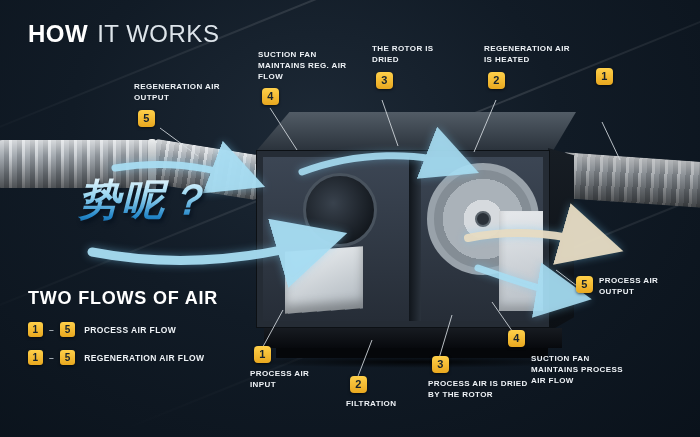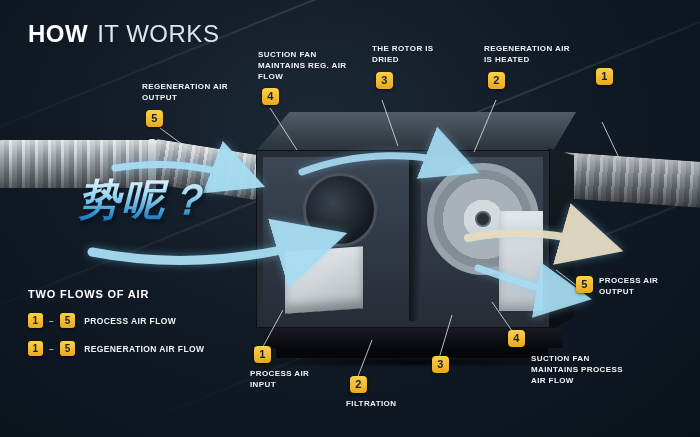--- a/index.html
+++ b/index.html
@@ -81,36 +81,36 @@
   .badge { flex:0 0 auto; width:17px; height:17px; border-radius:4px;
     background:linear-gradient(180deg,#ffd04a,#e9a81f); color:#17222d;
     font-size:11px; font-weight:bold; display:flex; align-items:center; justify-content:center;
     box-shadow:0 1px 3px rgba(0,0,0,.6); }
   .col-txt-first { flex-direction:column; }
   .col-txt-first .badge { margin-left:4px; }
   .col-badge-first { flex-direction:column; }
   .col-badge-first .badge { margin-left:4px; }
   .row-lbl { flex-direction:row; align-items:flex-start; }
 
-  #lbl-reg-output      { left:142px; top:82px;  width:86px; }
+  #lbl-reg-output      { left:134px; top:82px;  width:86px; }
   #lbl-suction-reg     { left:258px; top:50px;  width:96px; }
   #lbl-rotor-dried     { left:372px; top:44px;  width:72px; }
   #lbl-reg-heated      { left:484px; top:44px;  width:96px; }
   #lbl-reg-input       { left:592px; top:68px;  width:82px; }
   #lbl-process-output  { left:576px; top:276px; width:112px; }
   #lbl-process-output .txt { width:72px; }
   #lbl-suction-process { left:508px; top:330px; width:140px; }
   #lbl-suction-process .txt { width:104px;margin-top:24px; }
   #lbl-process-dried   { left:428px; top:356px; width:112px; }
   #lbl-filtration      { left:346px; top:376px; width:72px; }
   #lbl-process-input   { left:250px; top:346px; width:82px; }
 
   
   #legend { position:absolute; left:28px; top:288px; z-index:7; color:#fff; }
-  #legend .lg-title { font-size:11px; font-weight:bold; letter-spacing:.8px; }
+  #legend .lg-title { font-size:18px; font-weight:bold; letter-spacing:.8px; }
   .lg-row { display:flex; align-items:center; gap:6px; margin-top:13px;
     font-size:8.5px; font-weight:bold; letter-spacing:.4px; color:#eef2f6; }
   .lg-row .badge { width:15px; height:15px; font-size:10px; border-radius:3px; }
   .lg-row .dash { color:#aeb6bd; font-weight:bold; }
   .lg-row .lg-label { margin-left:3px; }
 
   
   #headline { position:absolute; left:78px; top:176px; z-index:8; font-style:italic; font-weight:bold;
     font-size:42px; line-height:1.14; letter-spacing:2px;
     filter:drop-shadow(2px 3px 2px rgba(0,10,25,.65));
@@ -210,20 +210,21 @@
   <div class="step row-lbl" id="lbl-process-output">
     <span class="badge">5</span>
     <span class="txt">PROCESS AIR OUTPUT</span>
   </div>
   <div class="step row-lbl" id="lbl-suction-process">
     <span class="badge">4</span>
     <span class="txt">SUCTION FAN MAINTAINS PROCESS AIR FLOW</span>
   </div>
   <div class="step col-badge-first" id="lbl-process-dried">
     <span class="badge">3</span>
+    <span class="txt">PROCESS AIR IS DRIED BY THE ROTOR</span>
   </div>
   <div class="step col-badge-first" id="lbl-filtration">
     <span class="badge">2</span>
     <span class="txt">FILTRATION</span>
   </div>
   <div class="step col-badge-first" id="lbl-process-input">
     <span class="badge">1</span>
     <span class="txt">PROCESS AIR INPUT</span>
   </div>
 

